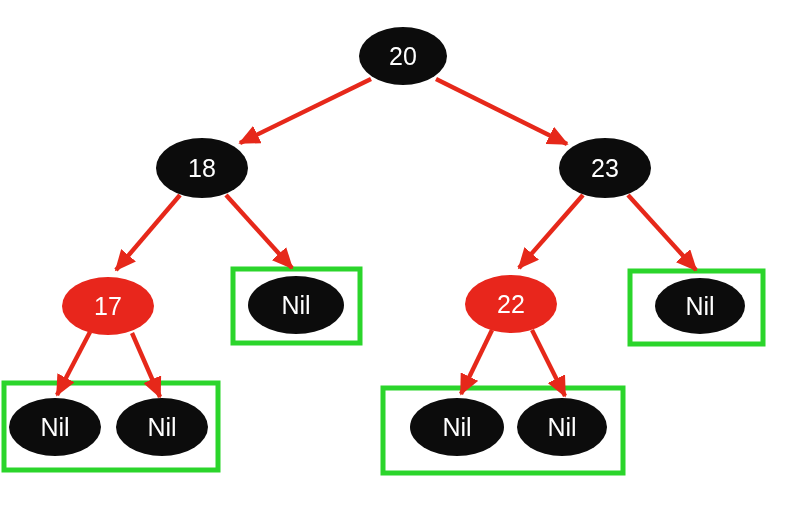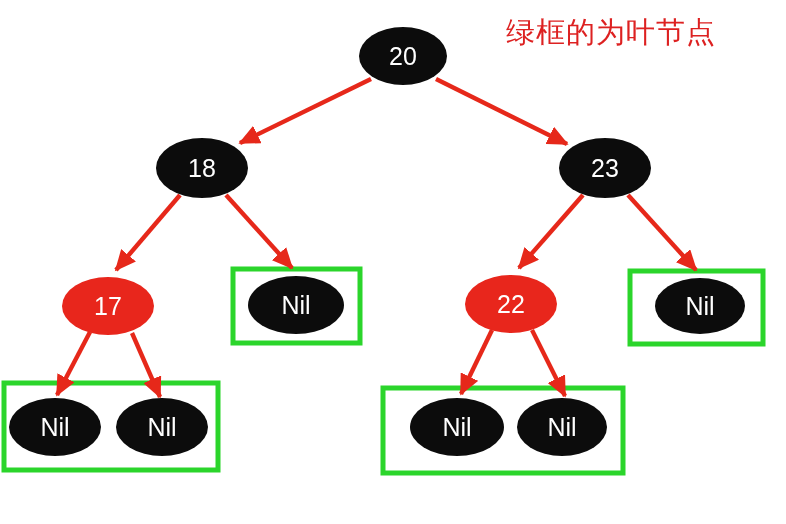--- a/index.html
+++ b/index.html
@@ -100,14 +100,13 @@
       </g>
       <g>
         <ellipse cx="457" cy="427" rx="47" ry="29" fill="#0c0c0c"></ellipse>
         <text x="457" y="427" text-anchor="middle" dy="8.5" class="node-label" fill="#ffffff">Nil</text>
       </g>
       <g>
         <ellipse cx="562" cy="427" rx="45" ry="29" fill="#0c0c0c"></ellipse>
         <text x="562" y="427" text-anchor="middle" dy="8.5" class="node-label" fill="#ffffff">Nil</text>
       </g>
     </svg>
-  <div class="annotation">绿框的为叶节点</div>
 </div>
 
 </body></html>

